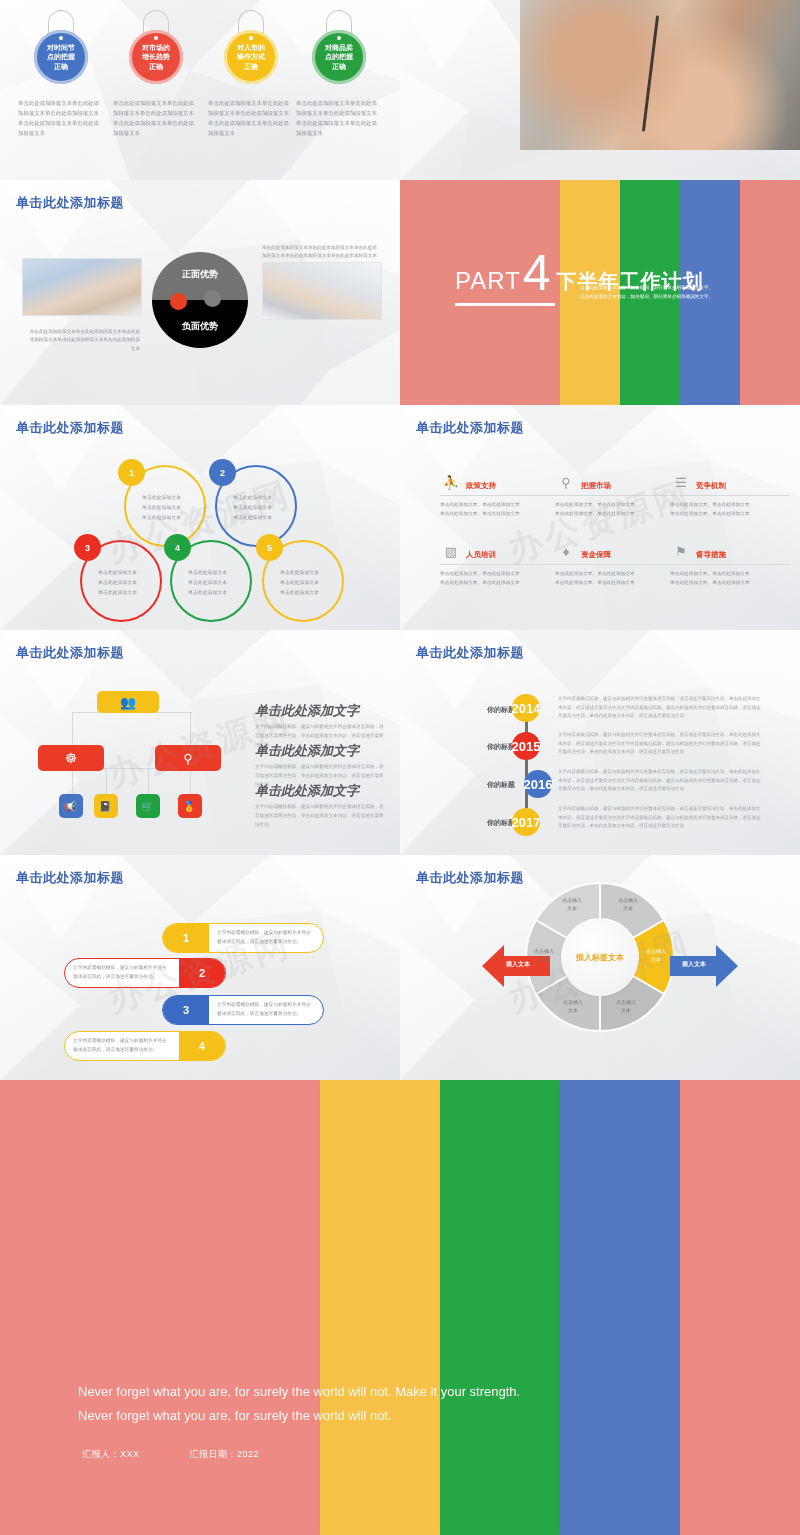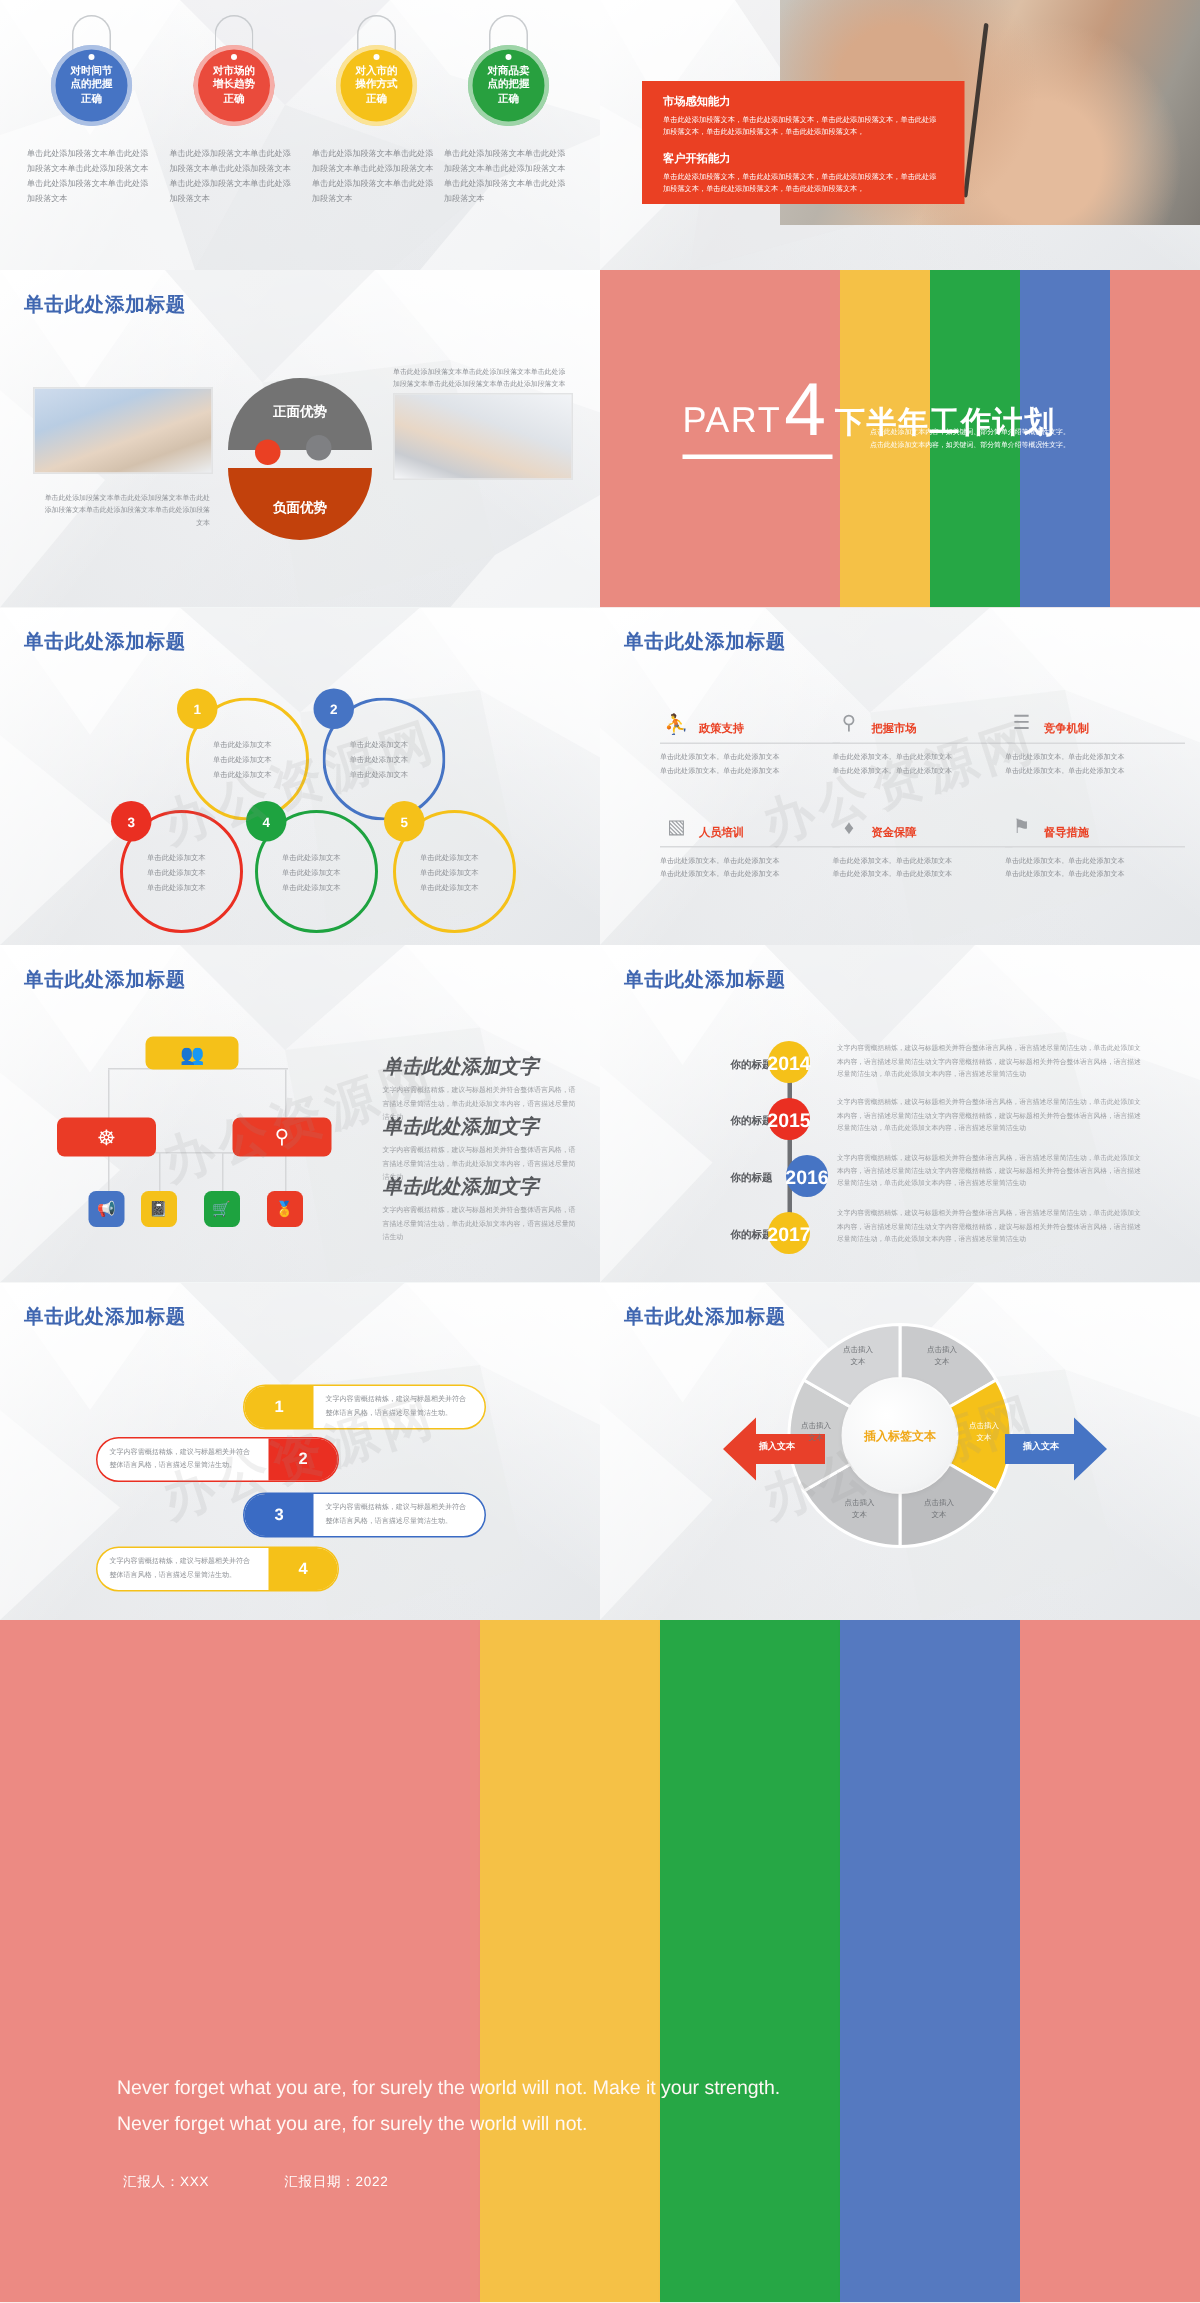--- a/index.html
+++ b/index.html
@@ -89,21 +89,21 @@
     background:#ea4023; color:#fff; padding:9px 14px;
     z-index:3;
   }
   .red-panel h4 { font-size:7.5px; margin-bottom:4px; font-weight:bold; }
   .red-panel p { font-size:4.8px; line-height:1.75; margin-bottom:7px; }
 
   
   .pz-wrap { position:absolute; left:152px; top:72px; width:96px; height:96px; }
   .pz-top, .pz-bot { position:absolute; left:0; width:96px; height:48px; }
   .pz-top { top:0; background:#737373; border-radius:48px 48px 0 0; }
-  .pz-bot { top:60px; background:#c2410c; border-radius:0 0 48px 48px; }
+  .pz-bot { top:48px; background:#000000; border-radius:0 0 48px 48px; }
   .pz-lbl {
     position:absolute; width:100%; text-align:center;
     font-size:9px; font-weight:bold; color:#fff;
   }
   .pz-knob {
     position:absolute; width:17px; height:17px; border-radius:50%;
   }
   .sm-photo {
     position:absolute; width:120px; height:58px; border:1px solid #e2e3e4;
   }
@@ -282,26 +282,20 @@
   <div class="slide" style="left:400px;top:0;width:400px;height:180px;">
     <div class="poly-bg">
       <svg viewBox="0 0 400 180" preserveAspectRatio="none">
         <polygon points="0,0 90,0 40,70" fill="#ffffff" opacity=".6"></polygon>
         <polygon points="90,0 180,0 130,60" fill="#e7e8ea" opacity=".5"></polygon>
         <polygon points="0,70 70,110 0,180" fill="#ffffff" opacity=".55"></polygon>
         <polygon points="70,110 170,150 60,180" fill="#e9eaec" opacity=".5"></polygon>
       </svg>
     </div>
     <div class="photo-person"></div>
-    <div class="red-panel">
-      <h4>市场感知能力</h4>
-      <p>单击此处添加段落文本，单击此处添加段落文本，单击此处添加段落文本，单击此处添加段落文本，单击此处添加段落文本，单击此处添加段落文本，</p>
-      <h4>客户开拓能力</h4>
-      <p>单击此处添加段落文本，单击此处添加段落文本，单击此处添加段落文本，单击此处添加段落文本，单击此处添加段落文本，单击此处添加段落文本，</p>
-    </div>
   </div>
 
   <div class="slide" style="left:0;top:180px;width:400px;height:225px;">
     <div class="poly-bg">
       <svg viewBox="0 0 400 225" preserveAspectRatio="none">
         <polygon points="0,0 110,0 55,80" fill="#ffffff" opacity=".6"></polygon>
         <polygon points="110,0 250,0 175,75" fill="#e8e9eb" opacity=".5"></polygon>
         <polygon points="250,0 400,0 400,95 300,60" fill="#ffffff" opacity=".5"></polygon>
         <polygon points="0,80 70,140 0,225" fill="#ffffff" opacity=".5"></polygon>
         <polygon points="175,75 300,60 330,190 200,225" fill="#e9eaec" opacity=".45"></polygon>

